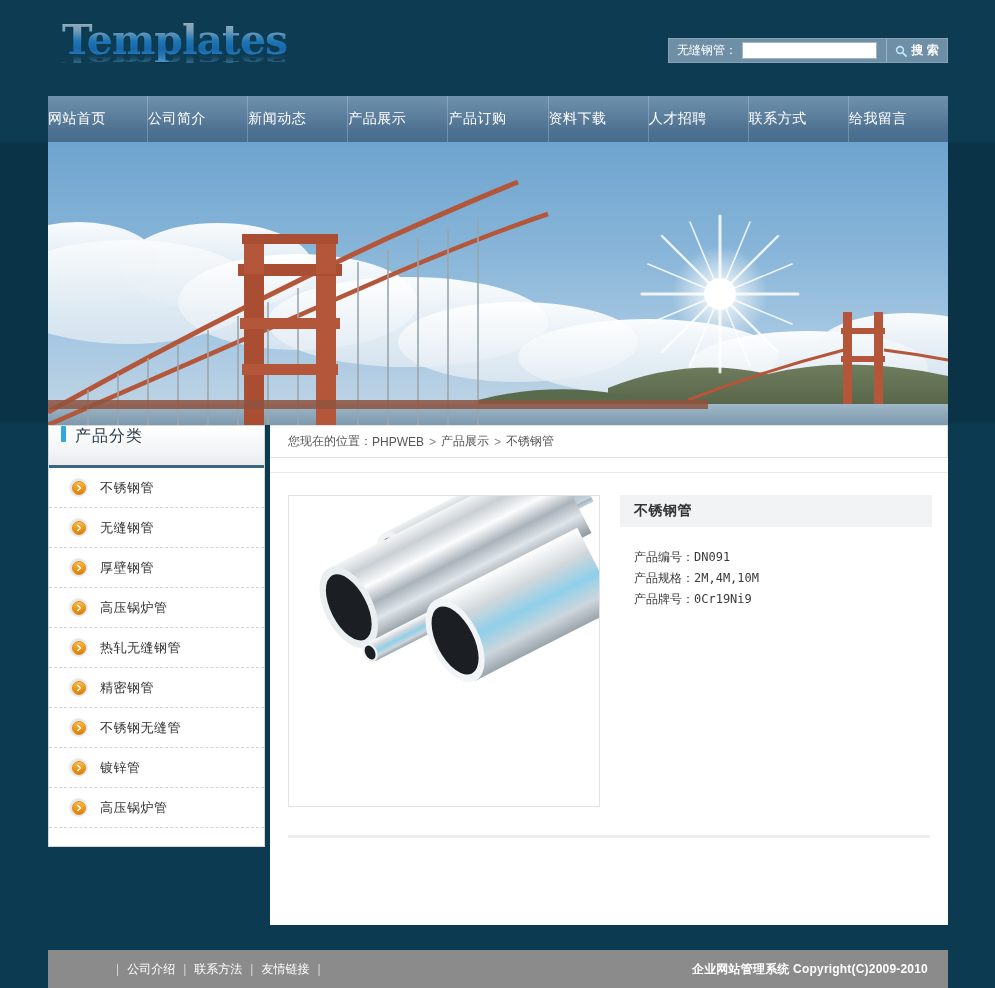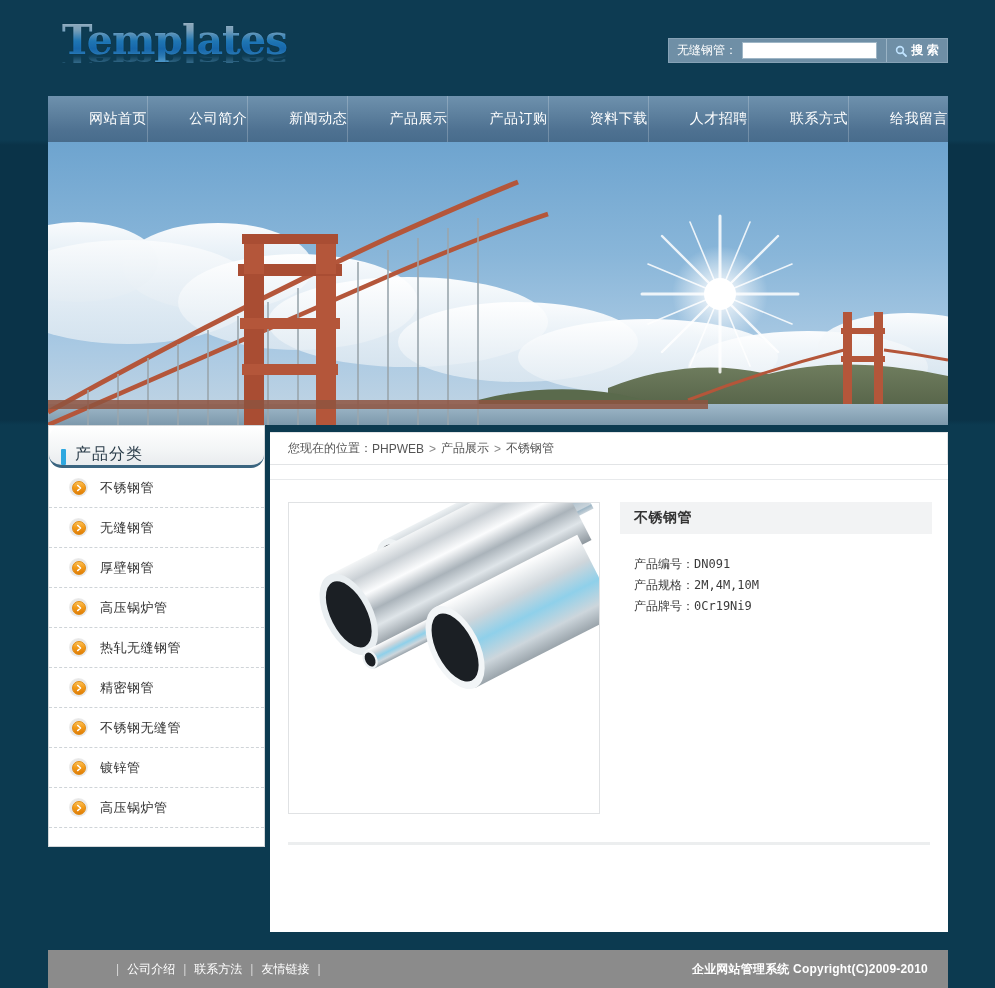--- a/index.html
+++ b/index.html
@@ -127,21 +127,21 @@
     width: 900px;
     height: 46px;
     background: linear-gradient(180deg, #6e91ad 0%, #5d809e 40%, #4e7191 75%, #486c8c 100%);
     display: flex;
     box-sizing: border-box;
   }
   .nav-item {
     flex: 1 1 0;
     display: flex;
     align-items: center;
-    justify-content: flex-end;
+    justify-content: flex-start;
     color: #ffffff;
     font-size: 14px;
     letter-spacing: 0.5px;
     cursor: pointer;
     border-right: 1px solid rgba(255,255,255,0.22);
     box-sizing: border-box;
     white-space: nowrap;
   }
   .nav-item:last-child { border-right: none; }
 
@@ -173,24 +173,23 @@
     background: #ffffff;
     border: 1px solid #d3d7da;
     box-sizing: border-box;
     padding-bottom: 18px;
   }
   .sidebar-head {
     height: 42px;
     background: linear-gradient(180deg, #ffffff 0%, #f3f5f6 60%, #e9ecee 100%);
     border-bottom: 3px solid #3b6580;
     display: flex;
-    align-items: flex-end;
+    align-items: flex-start;
     padding-left: 12px;
     box-sizing: border-box;
-    border-radius: 13px;
   }
   .sidebar-accent {
     width: 5px;
     height: 16px;
     background: #2ea8e0;
     border-radius: 1px;
     margin-right: 9px;
   }
   .sidebar-title {
     font-size: 16px;
@@ -226,21 +225,21 @@
   .bullet-inner svg { display: block; }
   .sidebar-label {
     font-size: 13px;
     color: #333333;
     letter-spacing: 0.5px;
   }
 
   
   .content {
     position: absolute;
-    left: 222px; top: 7px;
+    left: 222px; top: 0;
     width: 678px;
     min-height: 500px;
     background: #ffffff;
     box-sizing: border-box;
   }
   .breadcrumb {
     height: 33px;
     border: 1px solid #e2e4e6;
     border-left: none;
     display: flex;

